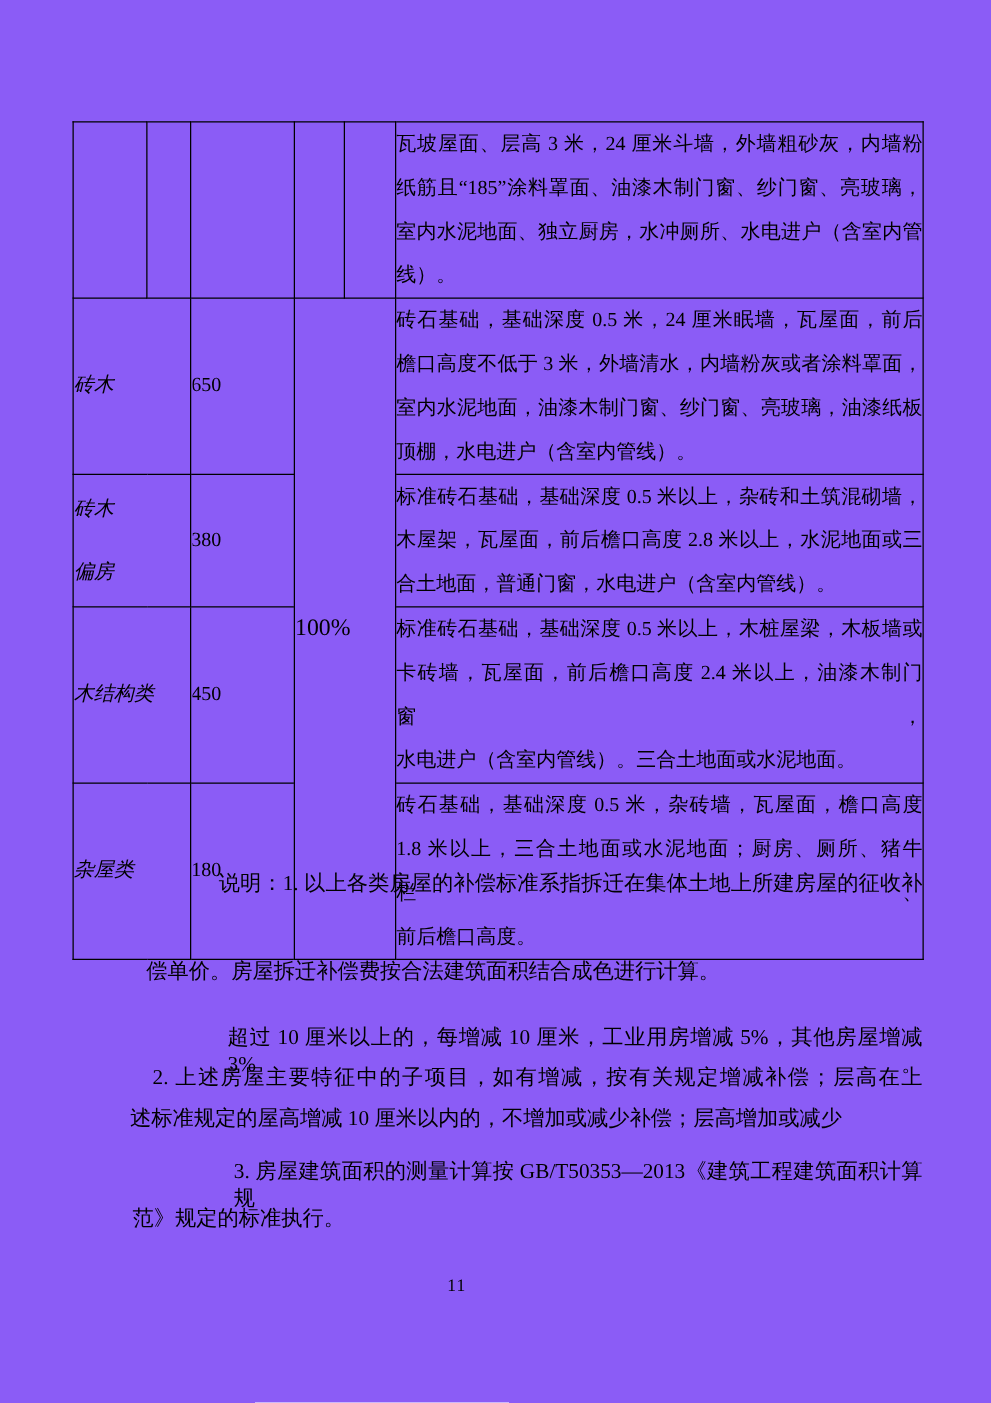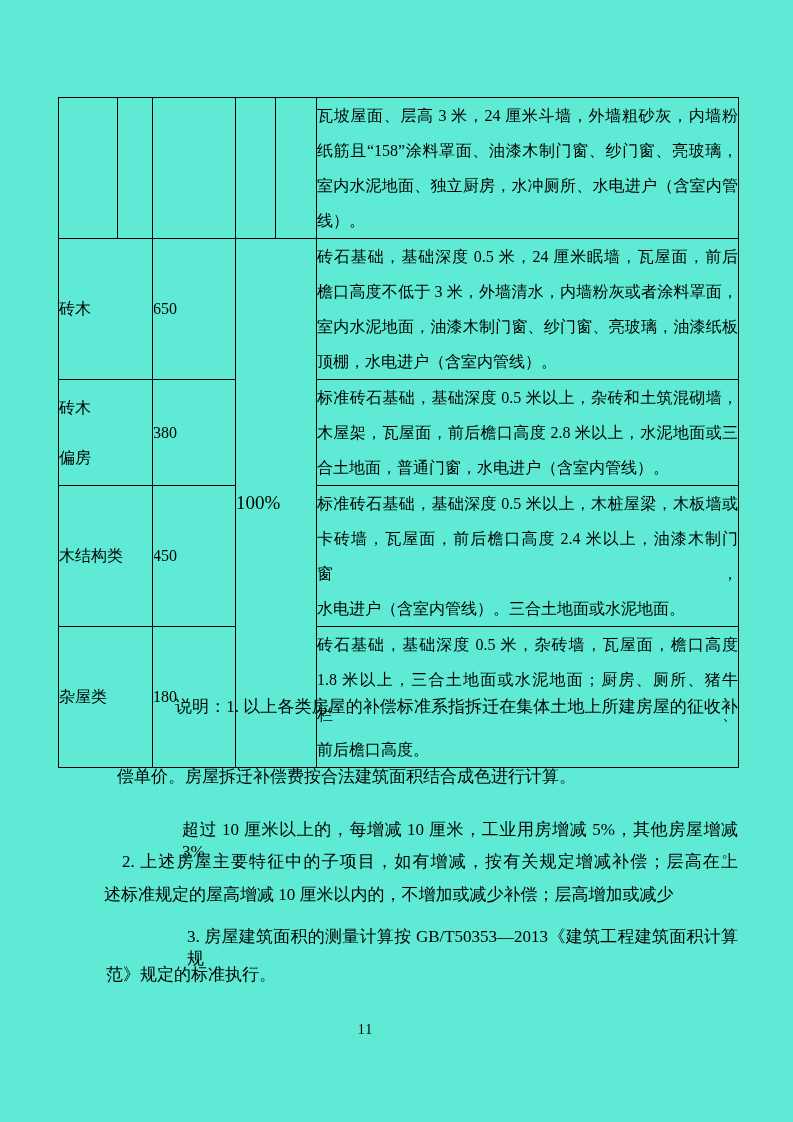--- a/index.html
+++ b/index.html
@@ -1,31 +1,31 @@
 <!DOCTYPE html>
 <html><head>
 <meta charset="utf-8">
 <style>
   html,body { margin:0; padding:0; background:#fff; }
   .page {
-    position:relative; width:793px; height:1122px; background:#5eead4;
+    position:relative; width:793px; height:1122px; background:#8b5cf6;
     color:#000; font-family:"Liberation Serif","DejaVu Serif",serif;
     overflow:hidden;
   }
   table.doc {
     position:absolute; left:58px; top:97px; width:680px;
     border-collapse:collapse; table-layout:fixed;
   }
   table.doc td { border:1px solid #000; padding:0; vertical-align:middle; overflow:hidden; }
   td.desc {
     font-size:16px; line-height:35px; padding:2px 3px 2px 5px; text-align:left;
   }
   .ln { display:block; }
   .ln.fill { text-align:justify; text-align-last:justify; }
-  td.cat { font-size:16px; padding-left:5px; }
+  td.cat { font-size:16px; padding-left:5px;font-style:italic; }
   td.cat .catline { line-height:24px; }
   td.cat.two .catline { line-height:50px; }
   td.price { font-size:16px; padding-left:4px;border-radius:16px; }
   td.pct { font-size:19px; padding-left:3px;font-family:Liberation Serif, serif; }
   .pline {
     position:absolute; font-size:17px; line-height:22px; white-space:nowrap;
   }
   .pline.fill {
     white-space:normal; right:55px; text-align:justify; text-align-last:justify;
   }
@@ -51,21 +51,21 @@
 
     <tbody>
         <tr style="height:140px">
       <td class="empty"></td>
       <td class="empty"></td>
       <td class="empty"></td>
       <td class="empty"></td>
       <td class="empty"></td>
       <td class="desc">
         <span class="ln fill">瓦坡屋面、层高 3 米，24 厘米斗墙，外墙粗砂灰，内墙粉</span>
-        <span class="ln fill">纸筋且“158”涂料罩面、油漆木制门窗、纱门窗、亮玻璃，</span>
+        <span class="ln fill">纸筋且“185”涂料罩面、油漆木制门窗、纱门窗、亮玻璃，</span>
         <span class="ln fill">室内水泥地面、独立厨房，水冲厕所、水电进户（含室内管</span>
         <span class="ln">线）。</span>
       </td>
     </tr>
 
     <tr style="height:141px">
       <td class="cat" colspan="2">
         <div class="catline">砖木</div>
       </td>
       <td class="price">650</td>

